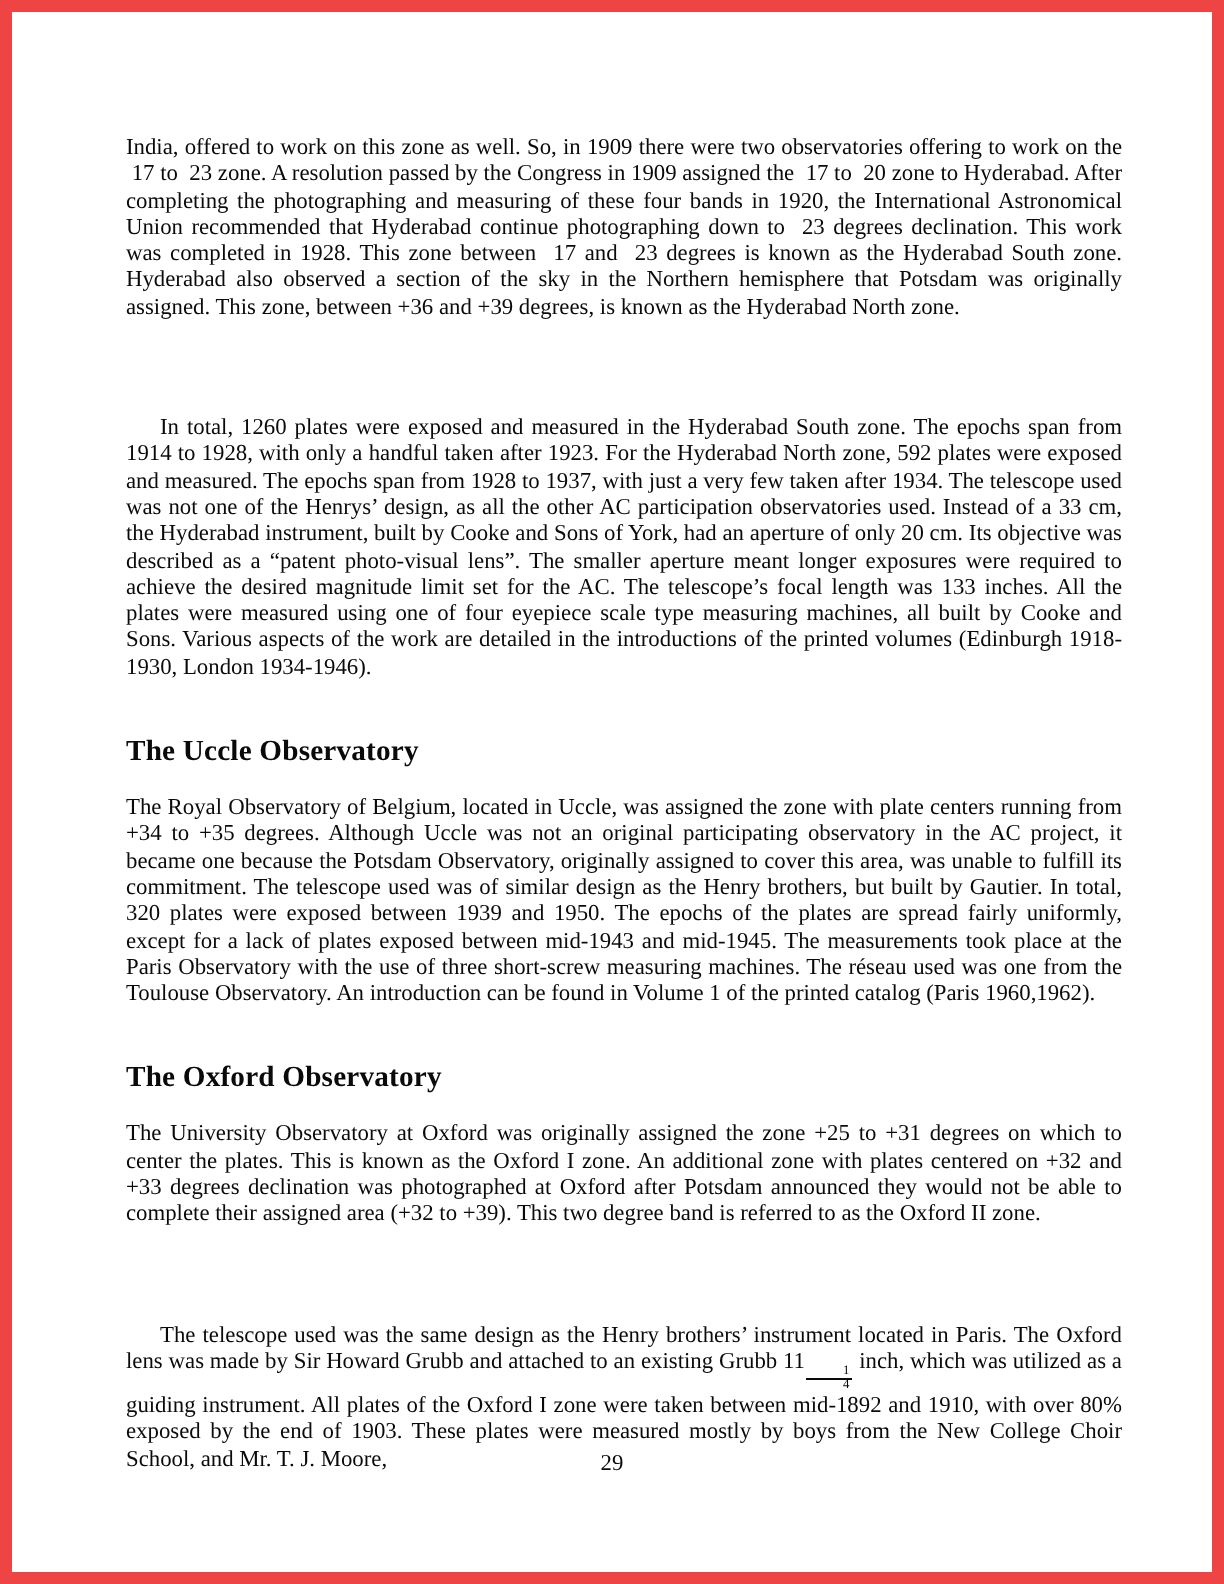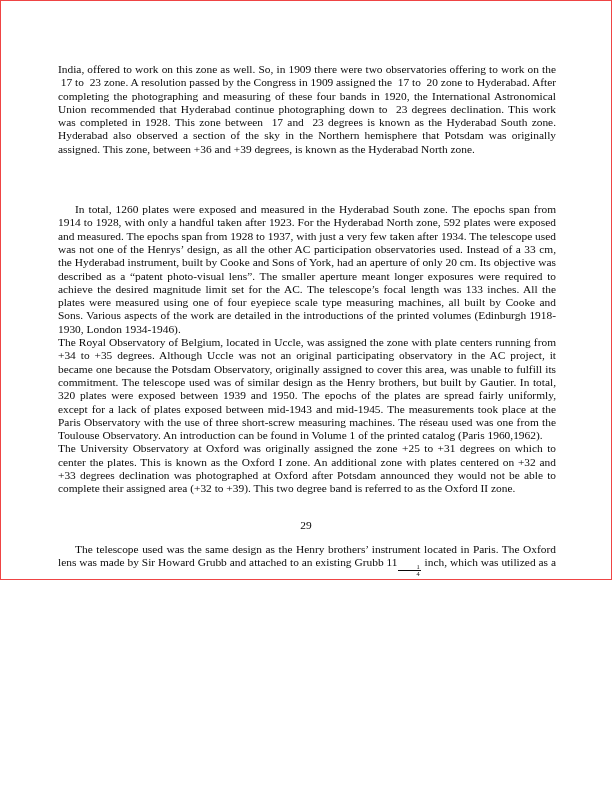--- a/index.html
+++ b/index.html
@@ -3,24 +3,24 @@
 <meta charset="utf-8">
 <style>
   html, body {
     margin: 0;
     padding: 0;
     background: #ffffff;
   }
   .page {
     position: relative;
     width: 612px;
-    height: 580px;
+    height: 792px;
     box-sizing: border-box;
     background: #ffffff;
-    border: 1px solid #ef4444;
+    border: 6px solid #ef4444;
     overflow: hidden;
     font-family: "Liberation Serif", "DejaVu Serif", serif;
     color: #0a0a0a;
   }
   .textblock {
     position: absolute;
     left: 57px;
     top: 62px;
     width: 498px;
     text-align: justify;
@@ -73,27 +73,29 @@
 </head>
 <body>
 
 <div class="page">
   <div class="textblock">
 
     <p class="noindent">India, offered to work on this zone as well. So, in 1909 there were two observatories offering to work on the &nbsp;17 to &nbsp;23 zone. A resolution passed by the Congress in 1909 assigned the &nbsp;17 to &nbsp;20 zone to Hyderabad. After completing the photographing and measuring of these four bands in 1920, the International Astronomical Union recommended that Hyderabad continue photographing down to &nbsp;23 degrees declination. This work was completed in 1928. This zone between &nbsp;17 and &nbsp;23 degrees is known as the Hyderabad South zone. Hyderabad also observed a section of the sky in the Northern hemisphere that Potsdam was originally assigned. This zone, between +36 and +39 degrees, is known as the Hyderabad North zone.</p>
 
     <p class="indent">In total, 1260 plates were exposed and measured in the Hyderabad South zone. The epochs span from 1914 to 1928, with only a handful taken after 1923. For the Hyderabad North zone, 592 plates were exposed and measured. The epochs span from 1928 to 1937, with just a very few taken after 1934. The telescope used was not one of the Henrys’ design, as all the other AC participation observatories used. Instead of a 33 cm, the Hyderabad instrument, built by Cooke and Sons of York, had an aperture of only 20 cm. Its objective was described as a “patent photo-visual lens”. The smaller aperture meant longer exposures were required to achieve the desired magnitude limit set for the AC. The telescope’s focal length was 133 inches. All the plates were measured using one of four eyepiece scale type measuring machines, all built by Cooke and Sons. Various aspects of the work are detailed in the introductions of the printed volumes (Edinburgh 1918-1930, London 1934-1946).</p>
 
+    <h2 class="section-heading">The Uccle Observatory</h2>
 
     <p class="noindent">The Royal Observatory of Belgium, located in Uccle, was assigned the zone with plate centers running from +34 to +35 degrees. Although Uccle was not an original participating observatory in the AC project, it became one because the Potsdam Observatory, originally assigned to cover this area, was unable to fulfill its commitment. The telescope used was of similar design as the Henry brothers, but built by Gautier. In total, 320 plates were exposed between 1939 and 1950. The epochs of the plates are spread fairly uniformly, except for a lack of plates exposed between mid-1943 and mid-1945. The measurements took place at the Paris Observatory with the use of three short-screw measuring machines. The réseau used was one from the Toulouse Observatory. An introduction can be found in Volume 1 of the printed catalog (Paris 1960,1962).</p>
 
+    <h2 class="section-heading">The Oxford Observatory</h2>
 
     <p class="noindent">The University Observatory at Oxford was originally assigned the zone +25 to +31 degrees on which to center the plates. This is known as the Oxford I zone. An additional zone with plates centered on +32 and +33 degrees declination was photographed at Oxford after Potsdam announced they would not be able to complete their assigned area (+32 to +39). This two degree band is referred to as the Oxford II zone.</p>
 
     <p class="indent"><span>The telescope used was the same design as the Henry brothers’ instrument located in Paris. The Oxford lens was made by Sir Howard Grubb and attached to an existing Grubb 11</span><span class="frac">
           <span class="num">1</span>
           <span class="den">4</span>
-        </span><span> inch, which was utilized as a guiding instrument. All plates of the Oxford I zone were taken between mid-1892 and 1910, with over 80% exposed by the end of 1899. These plates were measured mostly by boys from the New College Choir School, and Mr. T. J. Moore,</span></p>
+        </span><span> inch, which was utilized as a guiding instrument. All plates of the Oxford I zone were taken between mid-1892 and 1910, with over 80% exposed by the end of 1903. These plates were measured mostly by boys from the New College Choir School, and Mr. T. J. Moore,</span></p>
 
   </div>
 
   <div class="pagenum">29</div>
 </div>
 
 </body></html>

